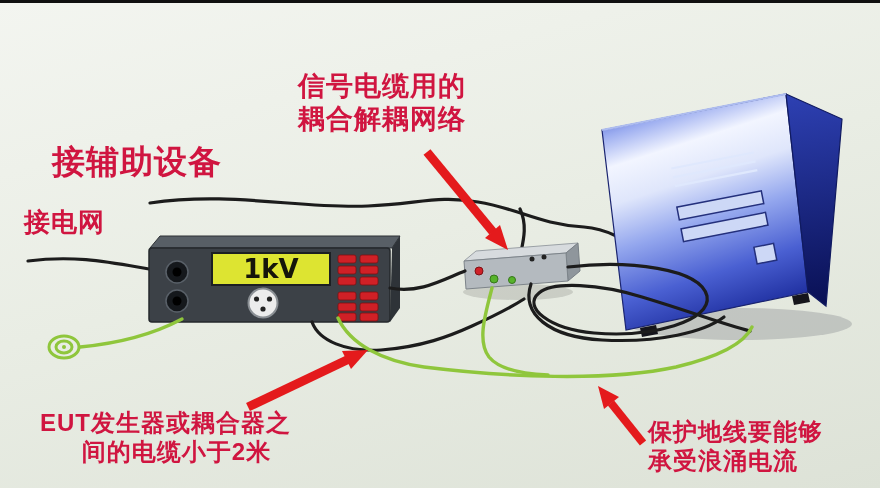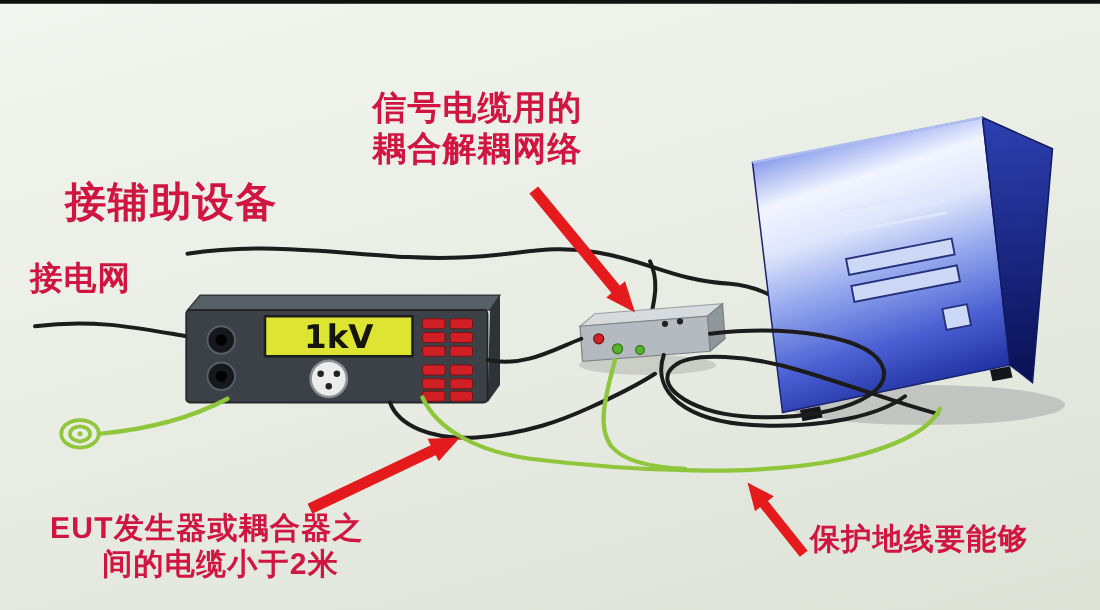--- a/index.html
+++ b/index.html
@@ -167,15 +167,16 @@
 
   <div class="lbl lbl-mains">接电网</div>
 
   <div class="lbl lbl-eut">
     <div>EUT发生器或耦合器之</div>
     <div class="l2">间的电缆小于2米</div>
   </div>
 
   <div class="lbl lbl-earth">
     <div>保护地线要能够</div>
+    <div>承受浪涌电流</div>
   </div>
 
 </div>
 
 </body></html>

